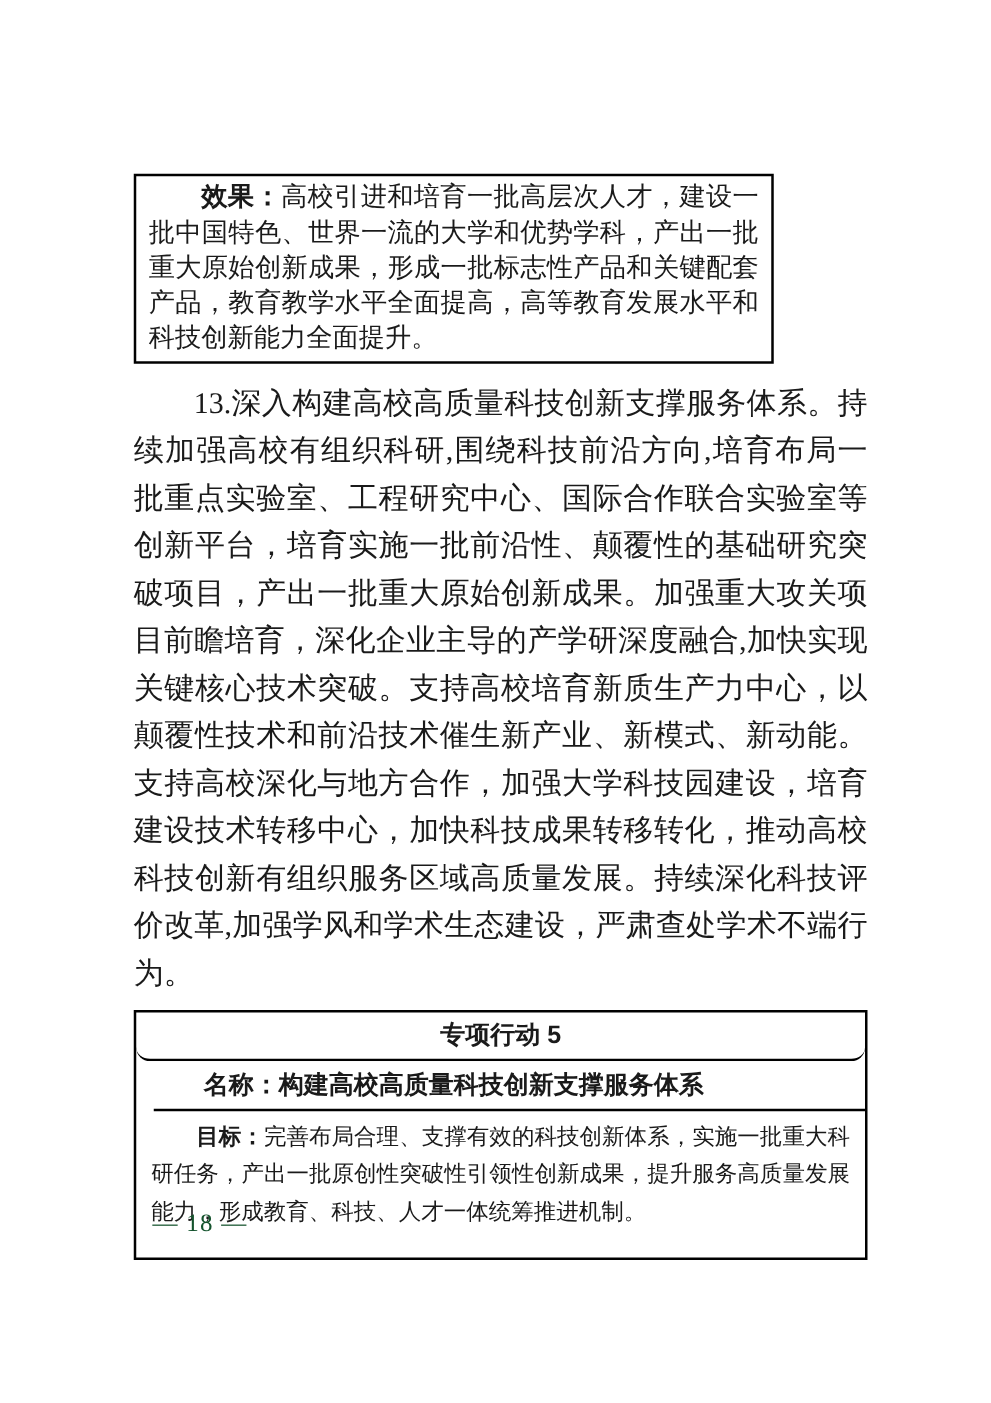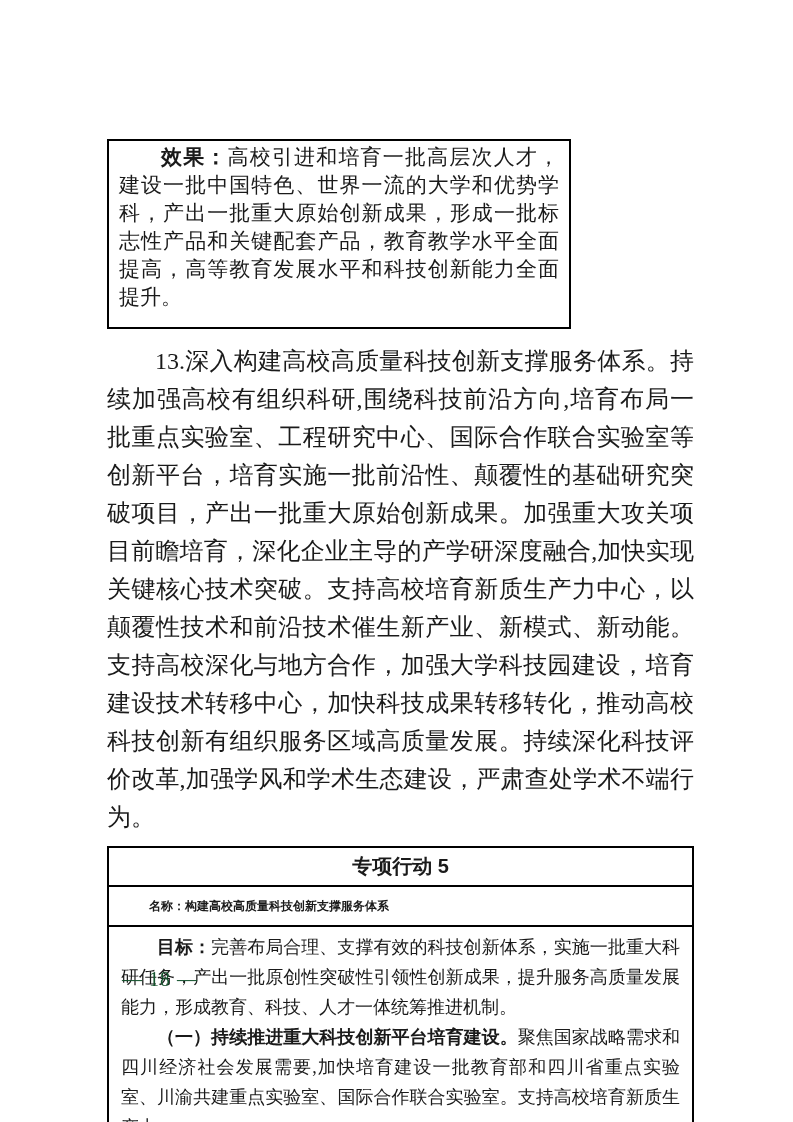--- a/index.html
+++ b/index.html
@@ -25,23 +25,23 @@
     width: 587px;
   }
   p { margin: 0; }
   .bold {
     font-weight: 700;
     font-family: "Liberation Sans", sans-serif;
   }
   
   .effect-box {
     box-sizing: border-box;
-    width: 464px;
+    width: 512px;
     border: 2px solid #000000;
-    padding: 2px 10px 16px 10px;
+    padding: 2px 10px 5px 10px;
     font-size: 21px;
     line-height: 28px;
     text-align: justify;
   }
   .indent { text-indent: 2em; }
   
   .para13 {
     margin-top: 13px;
     font-size: 24px;
     line-height: 38px;
@@ -55,26 +55,28 @@
     width: 587px;
     border: 2px solid #000000;
   }
   .t-row { border-bottom: 2px solid #000000; }
   .t-row:last-child { border-bottom: none; }
   .t-header {
     height: 37px;
     line-height: 37px;
     text-align: center;
     font-size: 20px;
+    border-radius: 11px;
   }
   .t-name {
     height: 38px;
     line-height: 38px;
-    font-size: 12px;
+    font-size: 20px;
     padding-left: 40px;
+    margin-left: 14px;
   }
   .t-body {
     padding: 5px 12px 22px 12px;
     font-size: 18px;
     line-height: 30px;
     text-align: justify;
   }
   .footer {
     position: absolute;
     left: 122px;
@@ -98,20 +100,19 @@
 
     <div class="action-table">
       <div class="t-row t-header bold">专项行动 5</div>
 
       <div class="t-row t-name"><span class="bold">名称：</span><span class="bold">构建高校高质量科技创新支撑服务体系</span></div>
 
       <div class="t-row t-body">
         <p class="indent"><span class="bold">目标：</span><span>完善布局合理、支撑有效的科技创新体系，实施一批重大科研任务，产出一批原创性突破性引领性创新成果，提升服务高质量发展能力，形成教育、科技、人才一体统筹推进机制。</span></p>
 
 
-        <p class="indent"><span class="bold">（一）持续推进重大科技创新平台培育建设。</span><span>聚焦国家战略需求和四川经济社会发展需要,加快培育建设一批教育部和四川省重点实验室、川渝共建重点实验室、国际合作联合实验室。支持高校培育新质生产力</span></p>
       </div>
     </div>
 
   </div>
 
   <div class="footer">— 18 —</div>
 </div>
 
 </body></html>

